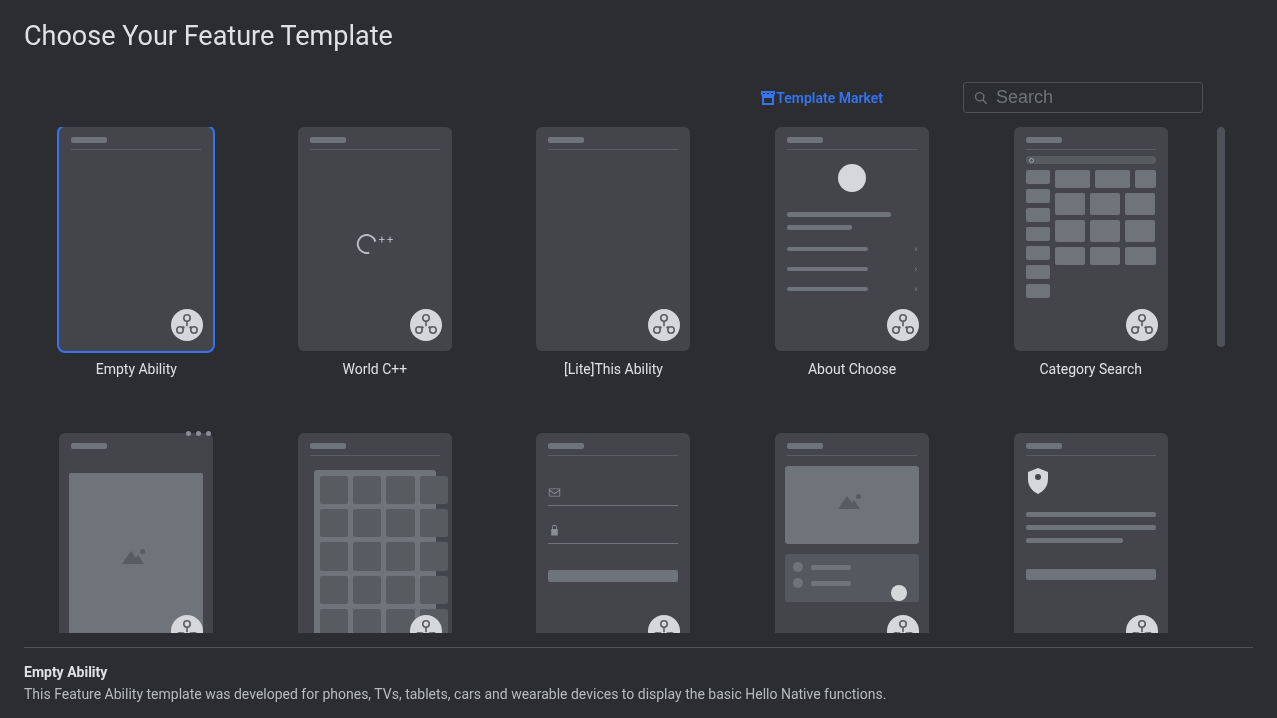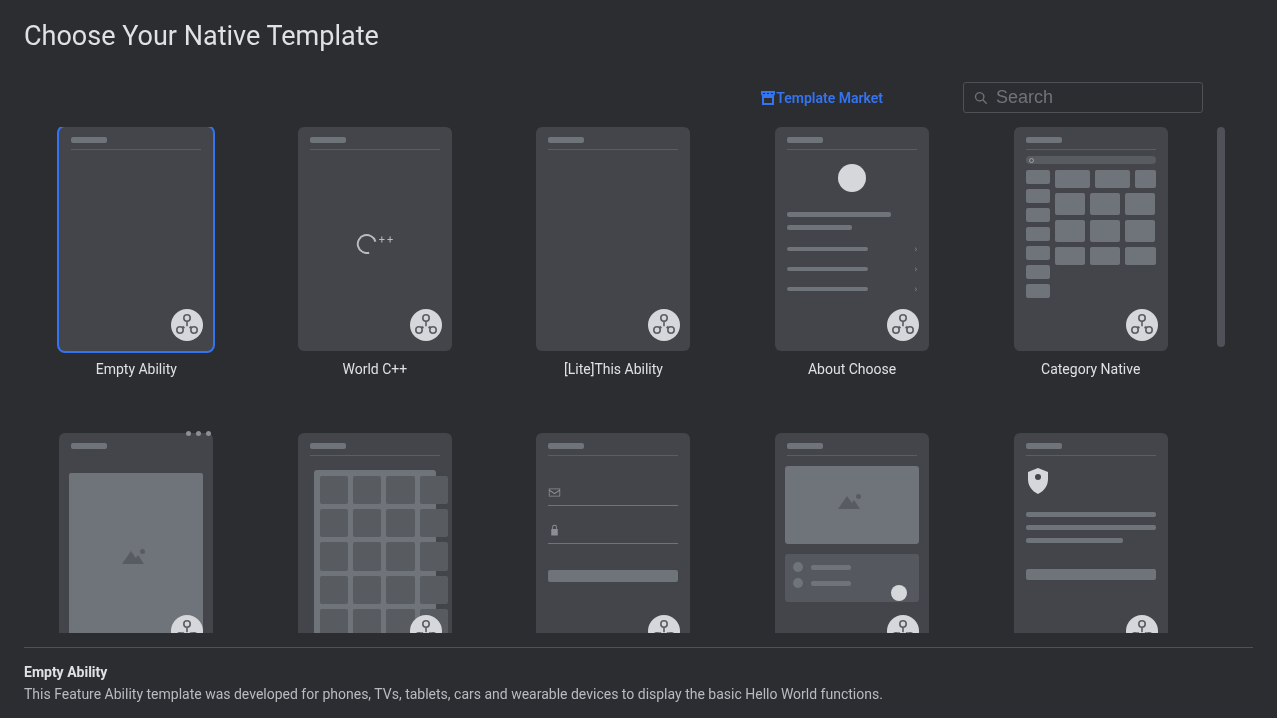--- a/index.html
+++ b/index.html
@@ -164,21 +164,21 @@
       padding: 16px 0;
       margin-top: 14px;
     }
     .bottom-title { font-weight: 700; font-size: 14px; margin-bottom: 6px; color: #dfe1e5; }
     .bottom-desc { font-size: 14px; color: #b8bbc2; }
   </style>
 </head>
 <body>
 
 <div class="container">
-  <h1 class="title">Choose Your Native Template</h1>
+  <h1 class="title">Choose Your Feature Template</h1>
 
   <div class="toolbar">
     <div class="market-link">
       <svg class="market-icon" viewBox="0 0 16 16">
           <path d="M1 1h14v3l-1 2v9H2V6L1 4V1zm2 2v1h2V3H3zm4 0v1h2V3H7zm4 0v1h2V3h-2zM4 8v5h8V8H4z"></path>
         </svg>
       <span>Template Market</span>
     </div>
     <div class="search-box">
       <svg viewBox="0 0 16 16">
@@ -324,21 +324,21 @@
           </div>
           <div class="badge"><svg viewBox="0 0 32 32">
                 <g stroke="#5a5d63" stroke-width="1.6" fill="none">
                   <circle cx="16" cy="9" r="3.2"></circle>
                   <circle cx="9" cy="21" r="3.2"></circle>
                   <circle cx="23" cy="21" r="3.2"></circle>
                   <path d="M16 12.2v5M13.5 19l-2-1.5M18.5 19l2-1.5"></path>
                 </g>
               </svg></div>
         </div>
-        <div class="card-label">Category Native</div>
+        <div class="card-label">Category Search</div>
       </div>
 
       <div class="card-wrap">
         <div class="card">
           <div class="thumb-title"></div>
           <div class="dots">
               <div class="dot"></div>
               <div class="dot"></div>
               <div class="dot"></div>
             </div>
@@ -478,15 +478,15 @@
                 </g>
               </svg></div>
         </div>
       </div>
 
     </div>
   </div>
 
   <div class="bottom-panel">
     <div class="bottom-title">Empty Ability</div>
-    <div class="bottom-desc">This Feature Ability template was developed for phones, TVs, tablets, cars and wearable devices to display the basic Hello World functions.</div>
+    <div class="bottom-desc">This Feature Ability template was developed for phones, TVs, tablets, cars and wearable devices to display the basic Hello Native functions.</div>
   </div>
 </div>
 
 </body></html>

